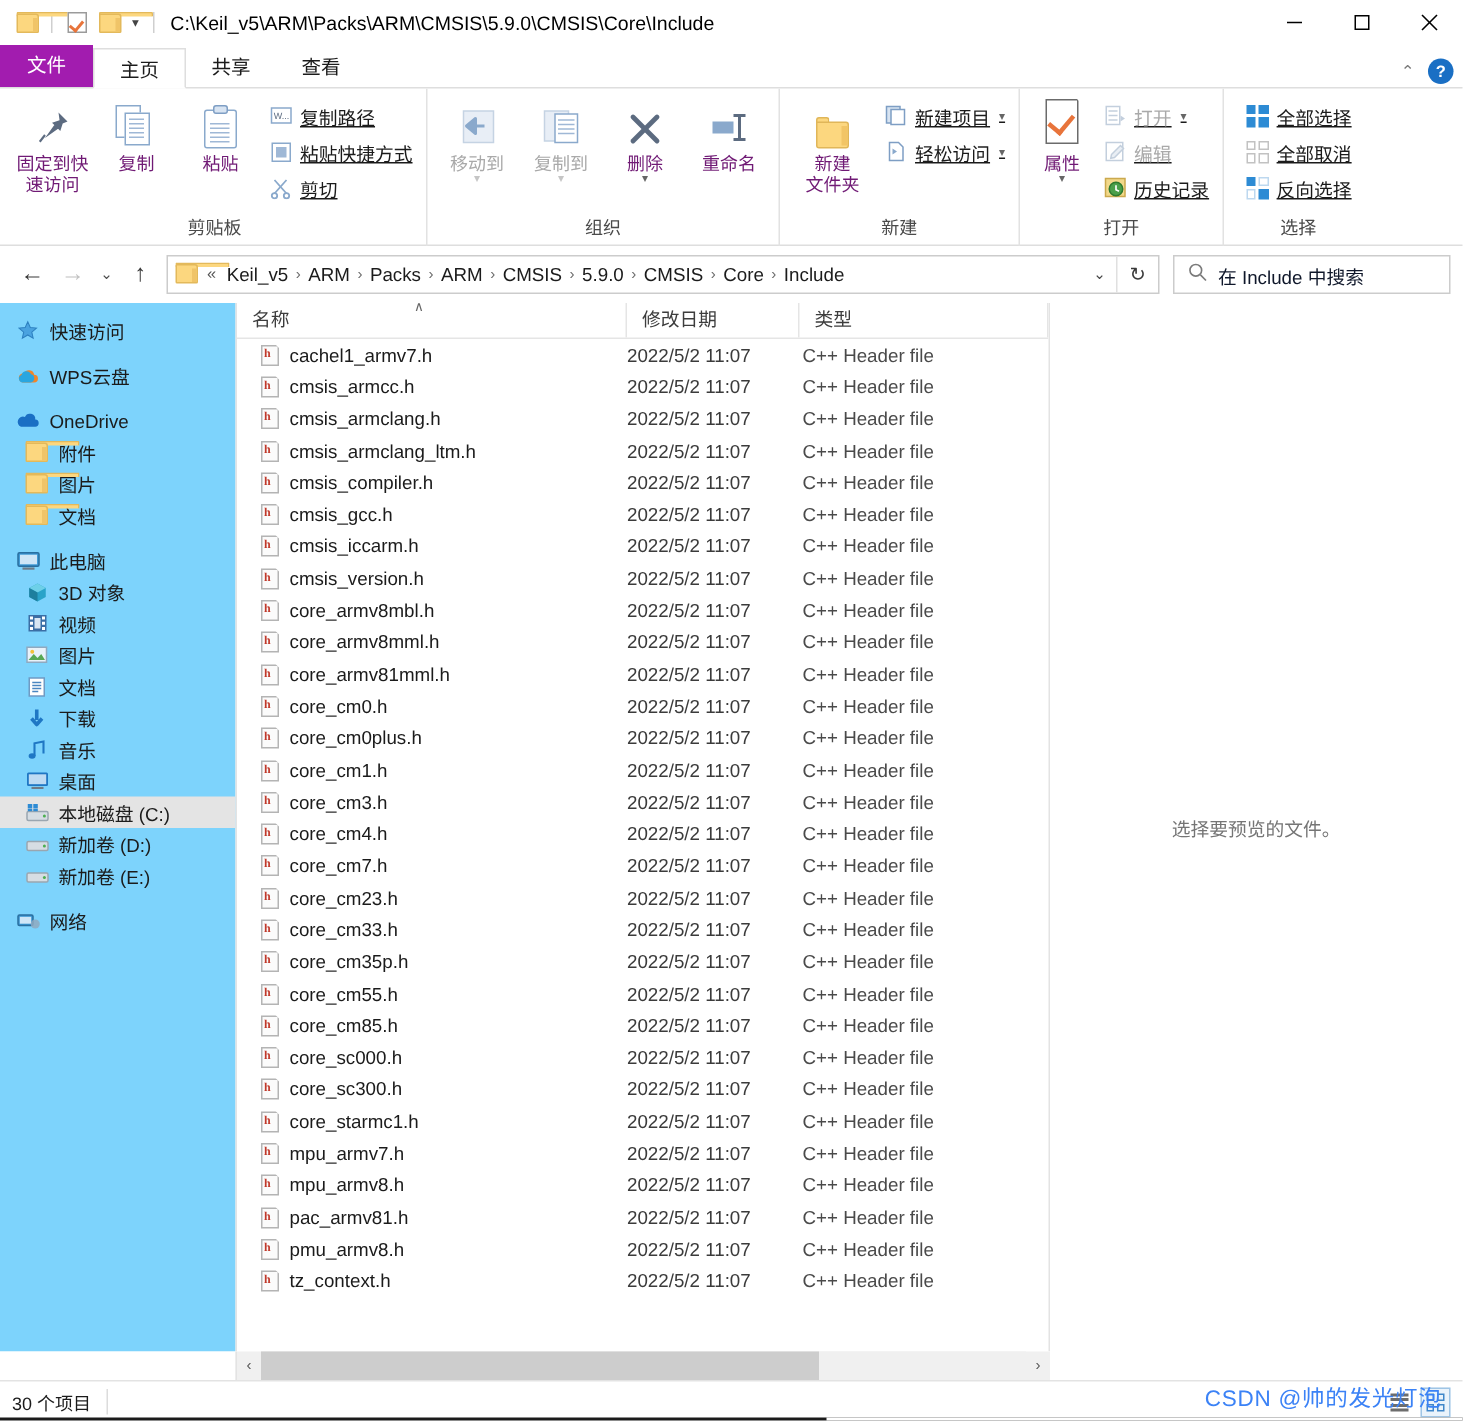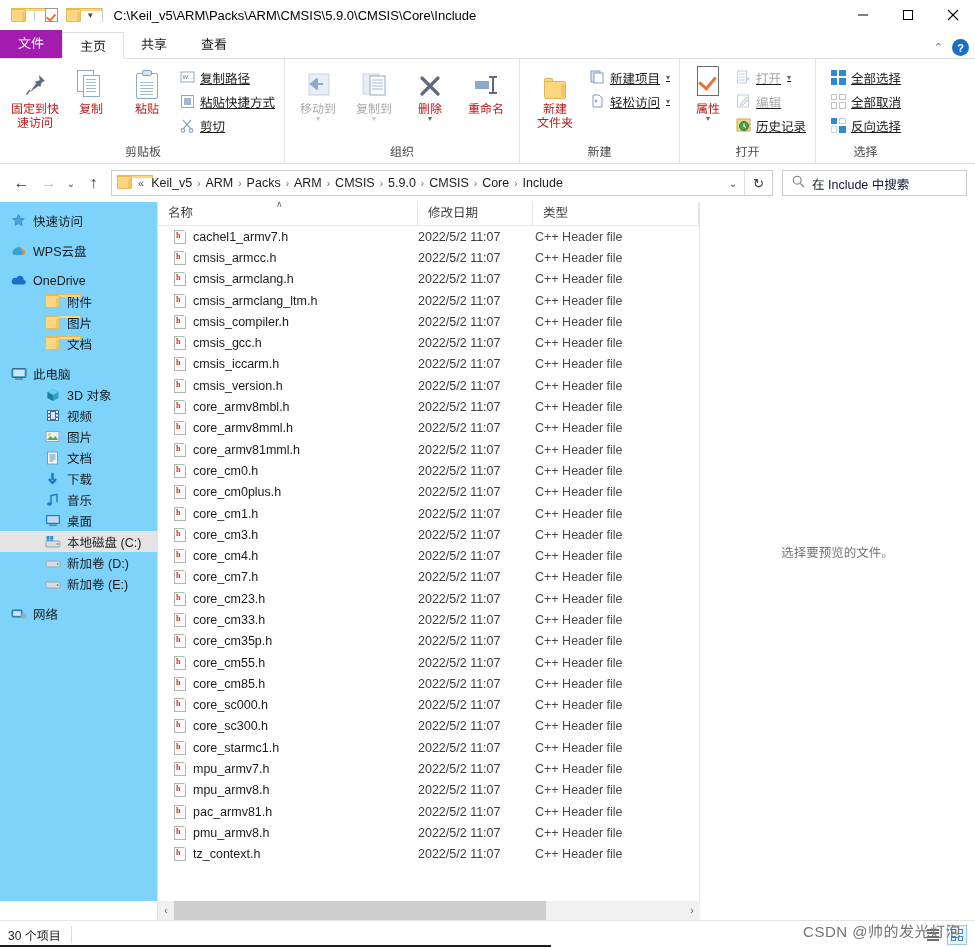--- a/index.html
+++ b/index.html
@@ -39,21 +39,21 @@
   .help-ico{width:17px;height:17px;border-radius:50%;background:#1a6fc4;color:#fff;font-size:11px;font-weight:bold;display:flex;align-items:center;justify-content:center;}
 
   
   .ribbon{height:105px;background:#fff;border-bottom:1px solid #dedede;display:flex;flex:0 0 auto;padding-left:2px;box-sizing:border-box;}
   .rgroup{display:flex;flex-direction:column;justify-content:space-between;height:105px;box-sizing:border-box;border-right:1px solid #e2e2e2;padding:3px 5px 0 5px;}
   .rgroup:last-child{border-right:none;}
   .rg-body{display:flex;align-items:flex-start;height:82px;}
   .rg-label{text-align:center;font-size:12px;color:#4a4a4a;height:20px;line-height:16px;}
   .bigbtn{width:56px;display:flex;flex-direction:column;align-items:center;padding-top:4px;}
   .bigbtn .bi{height:34px;display:flex;align-items:flex-end;justify-content:center;}
-  .bigbtn .bl{font-size:12px;color:#b91c1c;text-align:center;line-height:14px;margin-top:2px;}
+  .bigbtn .bl{font-size:12px;color:#701a75;text-align:center;line-height:14px;margin-top:2px;}
   .bigbtn .bl.dim{color:#a9a9a9;}
   .bigbtn .bcaret{font-size:8px;color:#666;line-height:6px;}
   .bigbtn .bcaret.dim{color:#c5c5c5;}
   .smallcol{display:flex;flex-direction:column;padding-top:4px;gap:2px;text-decoration:underline;}
   .smallbtn{display:flex;align-items:center;gap:5px;height:22px;padding:0 4px;font-size:12.5px;color:#1b1b1b;white-space:nowrap;}
   .smallbtn.dim{color:#a9a9a9;}
   .smallbtn .si{width:16px;height:16px;display:flex;align-items:center;justify-content:center;}
   .smallbtn .scaret{font-size:8px;color:#666;margin-left:1px;}
   .ic-copy{width:28px;height:30px;position:relative;}
   .ic-copy .p1{position:absolute;left:0;top:0;width:17px;height:22px;background:#fff;border:1.5px solid #8aa9cc;box-sizing:border-box;}
@@ -90,21 +90,21 @@
   .addr-caret{width:22px;text-align:center;font-size:10px;color:#444;}
   .addr-refresh{width:27px;display:flex;align-items:center;justify-content:center;border-left:1px solid #e0e0e0;height:24px;font-size:13px;color:#3a3a3a;}
   .searchbox{width:185px;height:26px;border:1px solid #cccccc;background:#fff;display:flex;align-items:center;gap:7px;padding-left:9px;margin-left:9px;box-sizing:border-box;}
   .search-ph{font-size:12.5px;color:#0f172a;}
 
   
   .content{flex:1;display:flex;min-height:0;background:#fff;}
   .sidebar{width:157px;flex:0 0 157px;padding-top:8px;overflow:hidden;background:#7dd3fc;border-right:none;}
   .nav-item{height:21px;display:flex;align-items:center;gap:6px;font-size:12.5px;color:#1b1b1b;padding-left:10px;white-space:nowrap;}
   .nav-item.sel{background:#e4e4e4;}
-  .nav-item.indent1{padding-left:44px;}
+  .nav-item.indent1{padding-left:16px;}
   .nav-item .ni{width:17px;height:16px;display:flex;align-items:center;justify-content:center;flex:0 0 17px;}
   .nav-gap{height:9px;}
 
   .listpane{flex:1;display:flex;flex-direction:column;min-width:0;border-left:1px solid #e3e3e3;}
   .colhdr{height:23px;display:flex;align-items:center;font-size:12.5px;color:#3d3d3d;background:#fff;border-bottom:1px solid #e5e5e5;position:relative;}
   .colhdr .ch{height:23px;line-height:23px;padding-left:10px;box-sizing:border-box;border-right:1px solid #e5e5e5;color:#3d3d3d;}
   .ch-name{width:260px;position:relative;}
   .ch-date{width:115px;}
   .ch-type{flex:1;border-right:none;}
   .sortcaret{position:absolute;left:118px;top:-9px;font-size:9px;color:#666;}
@@ -134,21 +134,21 @@
   .statusbar{height:26px;flex:0 0 auto;display:flex;align-items:center;border-top:1px solid #e3e3e3;background:#fff;position:relative;}
   .status-txt{font-size:12px;color:#1b1b1b;padding-left:8px;}
   .status-sep{width:1px;height:17px;background:#dcdcdc;margin-left:10px;}
   .viewmodes{position:absolute;right:8px;top:4px;display:flex;gap:5px;align-items:center;}
   .vm{width:18px;height:18px;display:flex;align-items:center;justify-content:center;}
   .vm .g{width:12px;height:12px;display:grid;grid-template-columns:1fr 1fr;grid-template-rows:1fr 1fr;gap:1.5px;}
   .vm .g div{border:1px solid #3f87c9;}
   .vm.sel{border:1px solid #9fc5e5;background:#eaf3fb;}
   .vm .ln{width:12px;height:12px;display:flex;flex-direction:column;justify-content:space-between;}
   .vm .ln i{height:2px;background:#6d6d6d;display:block;}
-  .watermark{position:absolute;right:14px;bottom:6px;font-size:15px;color:#737373;white-space:nowrap;letter-spacing:.5px;}
+  .watermark{position:absolute;right:14px;bottom:6px;font-size:15px;color:#3b82f6;white-space:nowrap;letter-spacing:.5px;}
   .taskbar-hint{position:absolute;left:0;bottom:0;width:975px;height:2px;background:#1b1b1b;}
   .tb-white{position:absolute;left:551px;bottom:0;width:424px;height:2px;background:#ffffff;}
 </style>
 </head>
 <body>
 
 <div class="app">
 
   <div class="titlebar">
     <div class="qat">

